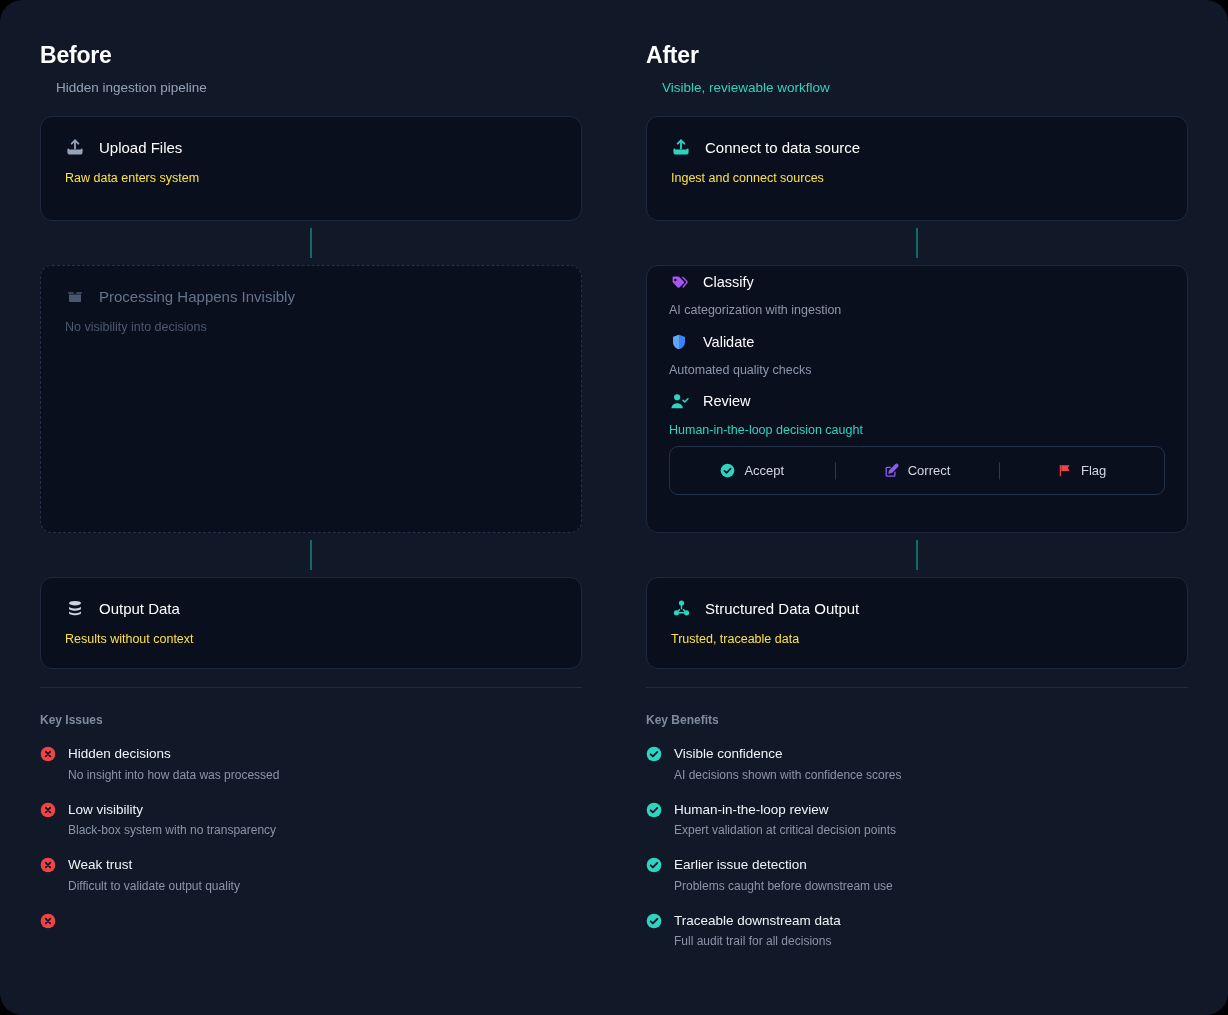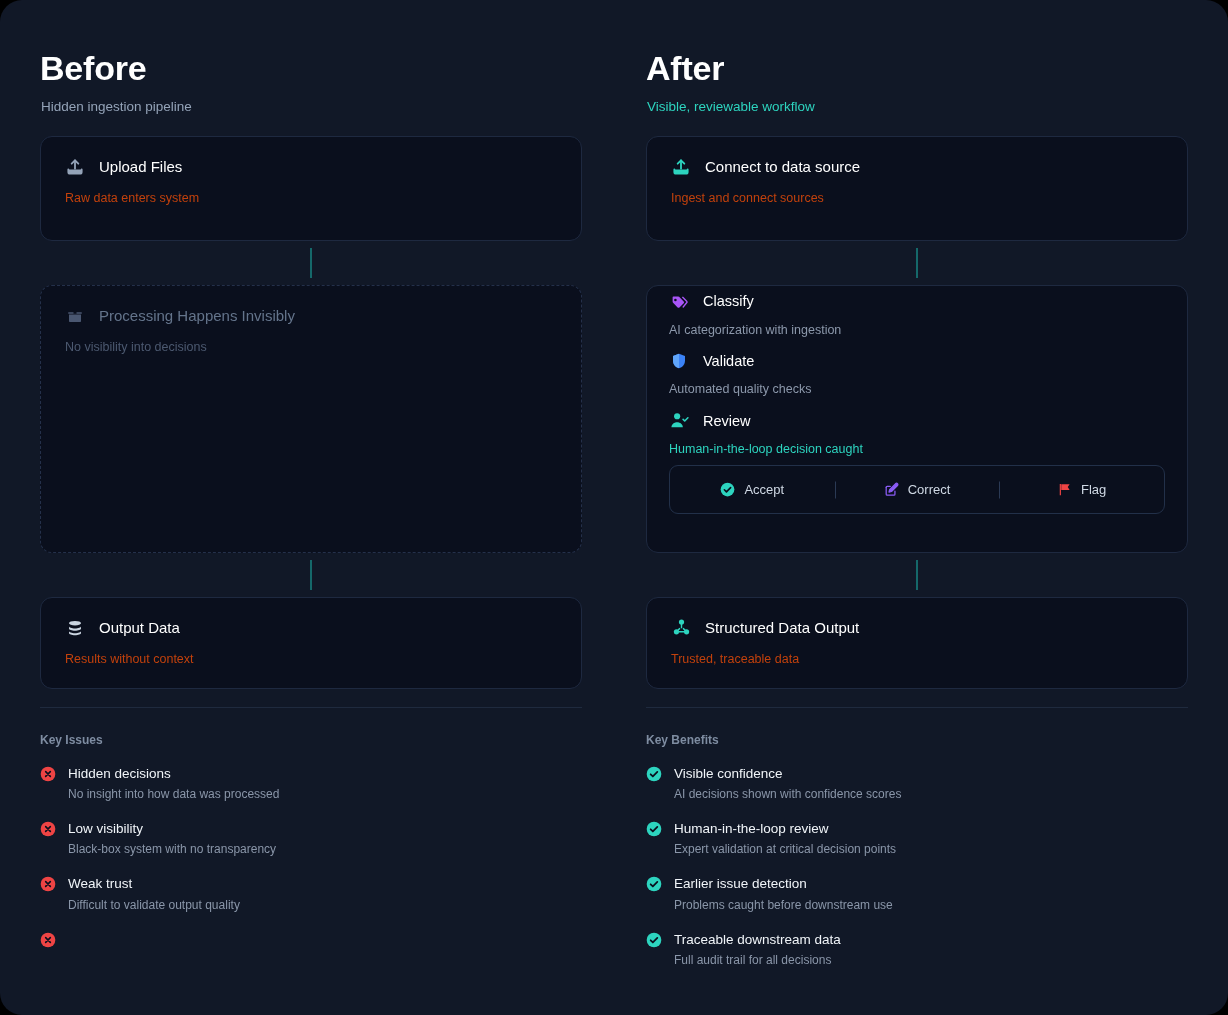--- a/index.html
+++ b/index.html
@@ -32,31 +32,31 @@
     padding: 38px 40px 0 40px;
     box-sizing: border-box;
   }
   .col {
     width: 542px;
     flex: 0 0 542px;
   }
 
   
   .col-title {
-    font-size: 34px;
+    font-size: 23px;
     font-weight: bold;
     color: #ffffff;
     line-height: 1.1;
-    margin: 12px 0 12px 0;
+    margin: 5px 0 12px 0;
     letter-spacing: -0.2px;
   }
   .col-sub {
     font-size: 13.5px;
     line-height: 1.2;
-    margin: 0 0 20px 1px;
+    margin: 0 0 20px 16px;
   }
   .col-sub.muted { color: #94a3b8; }
   .col-sub.accent { color: #2dd4bf; }
 
   
   .flow { position: relative; }
 
   .card {
     background: #0a0f1d;
     border: 1px solid #1e2940;
@@ -85,21 +85,21 @@
   }
   .card-icon svg { display: block; }
   .card-title {
     font-size: 15px;
     color: #ffffff;
     line-height: 1;
   }
   .card-title.dim { color: #64748b; }
   .card-desc {
     font-size: 12.5px;
-    color: #c2410c;
+    color: #fde047;
     margin-top: 11px;
     line-height: 1.3;
   }
   .card-desc.dim { color: #4c5970; }
 
   .card-step1 { height: 105px; }
   .card-left-mid { height: 268px; }
   .card-bottom { height: 92px; }
 
   

